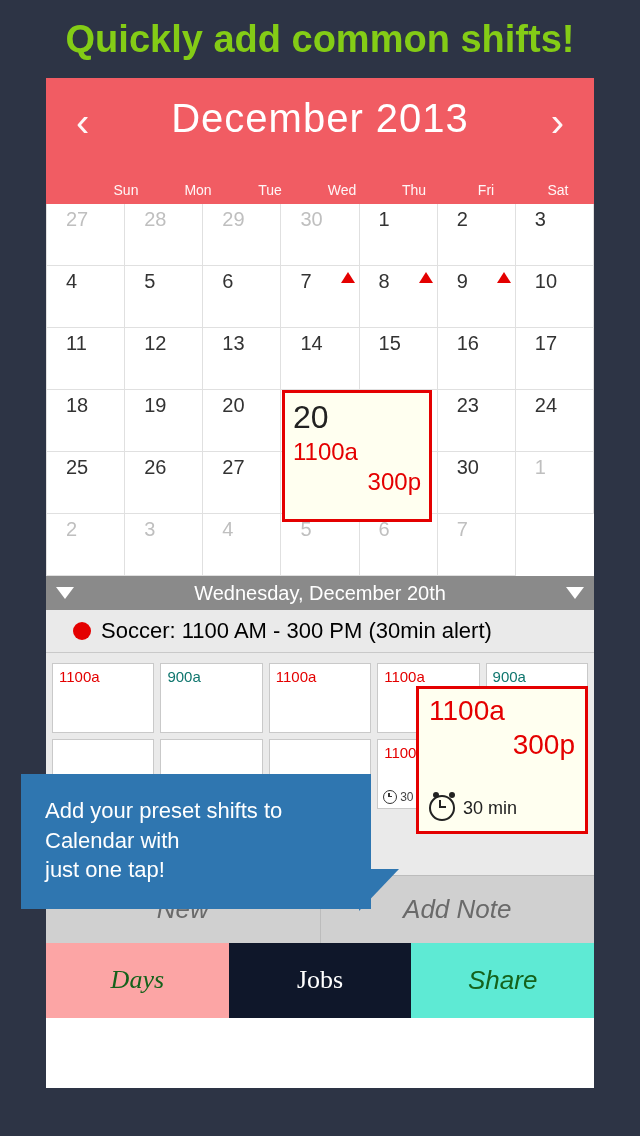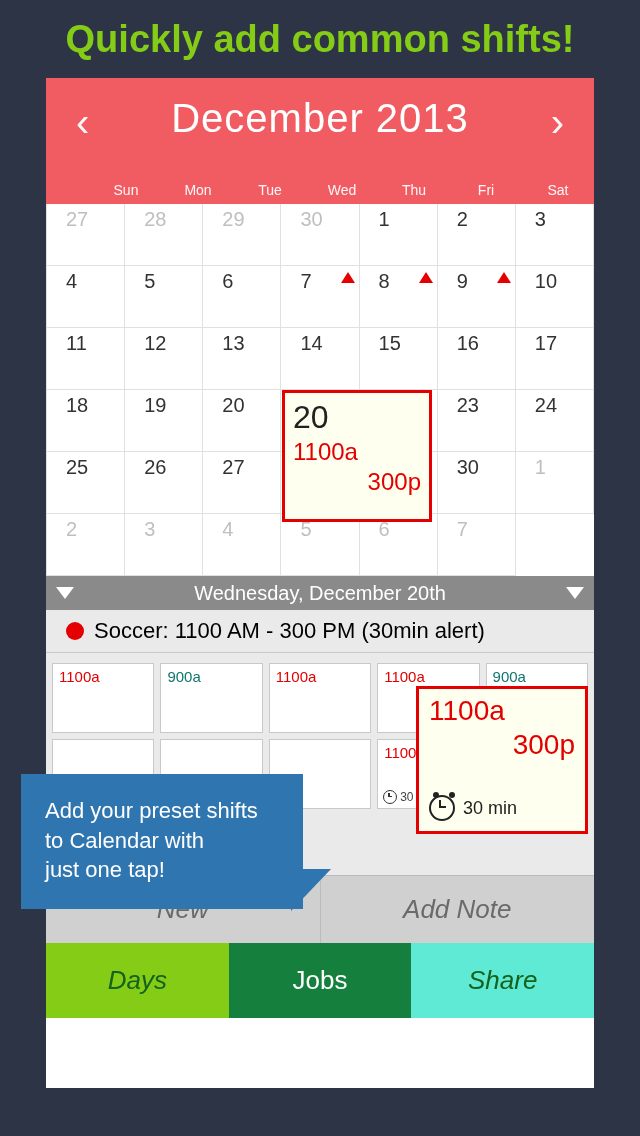--- a/index.html
+++ b/index.html
@@ -21,21 +21,21 @@
   .mark{position:absolute;top:6px;right:4px;width:0;height:0;border-left:7px solid transparent;border-right:7px solid transparent;border-bottom:11px solid #e40000;}
   
   .hilite{position:absolute;left:236px;top:312px;width:150px;height:132px;background:#fffff0;border:3px solid #e40000;padding:6px 8px;z-index:5;}
   .hilite .d{font-size:32px;color:#222;font-weight:400;}
   .hilite .t1{color:#e40000;font-size:24px;margin-top:2px;}
   .hilite .t2{color:#e40000;font-size:24px;text-align:right;margin-top:2px;}
   
   .date-band{background:#8a8a8a;color:#fff;height:34px;display:flex;align-items:center;justify-content:space-between;padding:0 10px;font-size:20px;}
   .tri-down{width:0;height:0;border-left:9px solid transparent;border-right:9px solid transparent;border-top:12px solid #fff;}
   
-  .detail{background:#eaeaea;padding:8px 20px;border-bottom:1px solid #c9c9c9;font-size:22px;display:flex;align-items:center;gap:10px;}
+  .detail{background:#eaeaea;padding:8px 27px;border-bottom:1px solid #c9c9c9;font-size:22px;display:flex;align-items:center;gap:10px;}
   .dot{width:18px;height:18px;border-radius:50%;background:#e40000;}
   
   .presets{background:#eaeaea;padding:10px 6px 6px;display:grid;grid-template-columns:repeat(5,1fr);grid-auto-rows:70px;gap:6px;min-height:222px;align-content:start;}
   .preset{background:#fff;border:1px solid #c9c9c9;padding:4px 6px;font-size:15px;position:relative;}
   .preset .a{color:#e40000;}
   .preset .b{color:#0f766e;}
   .preset .line2{text-align:right;display:block;margin-top:1px;}
   .preset .alarm{position:absolute;bottom:4px;left:5px;font-size:12px;color:#444;display:flex;align-items:center;gap:3px;}
   .clock{display:inline-block;width:14px;height:14px;border:1.6px solid #333;border-radius:50%;position:relative;}
   .clock:before{content:"";position:absolute;left:4.2px;top:1.5px;width:1.4px;height:4.5px;background:#333;}
@@ -43,30 +43,30 @@
   
   .hilite-preset{position:absolute;right:6px;width:172px;height:148px;background:#fffff0;border:3px solid #e40000;padding:6px 10px 8px;z-index:7;}
   .hilite-preset .t1{color:#e40000;font-size:28px;}
   .hilite-preset .t2{color:#e40000;font-size:28px;text-align:right;margin-top:2px;}
   .hilite-preset .alarm-row{position:absolute;bottom:10px;left:10px;display:flex;align-items:center;gap:8px;font-size:18px;color:#222;}
   .clock-lg{display:inline-block;width:26px;height:26px;border:2.5px solid #222;border-radius:50%;position:relative;}
   .clock-lg:before{content:"";position:absolute;left:8px;top:3px;width:2.2px;height:8px;background:#222;}
   .clock-lg:after{content:"";position:absolute;left:8px;top:9px;width:7px;height:2.2px;background:#222;}
   .bells{position:absolute;top:-5px;left:2px;width:6px;height:6px;background:#222;border-radius:50%;box-shadow:16px 0 0 #222;}
   
-  .callout{position:absolute;left:-25px;top:696px;width:282px;background:#2f76b0;color:#fff;padding:22px 24px 24px;font-size:22px;line-height:1.35;z-index:8;}
+  .callout{position:absolute;left:-25px;top:696px;width:350px;background:#2f76b0;color:#fff;padding:22px 24px 24px;font-size:22px;line-height:1.35;z-index:8;}
   .callout-tail{position:absolute;right:-28px;bottom:-2px;width:0;height:0;border-top:0 solid transparent;border-bottom:42px solid transparent;border-left:40px solid #2f76b0;}
   
   .row1{display:flex;background:#d0d0d0;border-top:1px solid #bcbcbc;}
   .row1 .btn{flex:1;text-align:center;padding:18px 0;font-size:26px;font-style:italic;color:#6a6a6a;border-right:1px solid #bcbcbc;}
   .row1 .btn:last-child{border-right:none;}
   .row2{display:flex;}
   .row2 .tab{flex:1;text-align:center;padding:22px 0;font-size:26px;color:#2f5f2f;font-style:italic;}
-  .tab.days{background:#84cc16;color:#14621b;}
-  .tab.jobs{background:#15803d;color:#fff;font-style:normal;font-weight:400;}
+  .tab.days{background:#fca5a5;color:#14621b;font-family:Liberation Serif, serif;}
+  .tab.jobs{background:#0f172a;color:#fff;font-style:normal;font-weight:400;font-family:Liberation Serif, serif;}
   .tab.share{background:#5eead4;color:#14621b;}
 </style>
 </head>
 <body>
 
 <div class="promo-title">Quickly add common shifts!</div>
 
 <div class="phone-frame">
 
   <div class="header">

